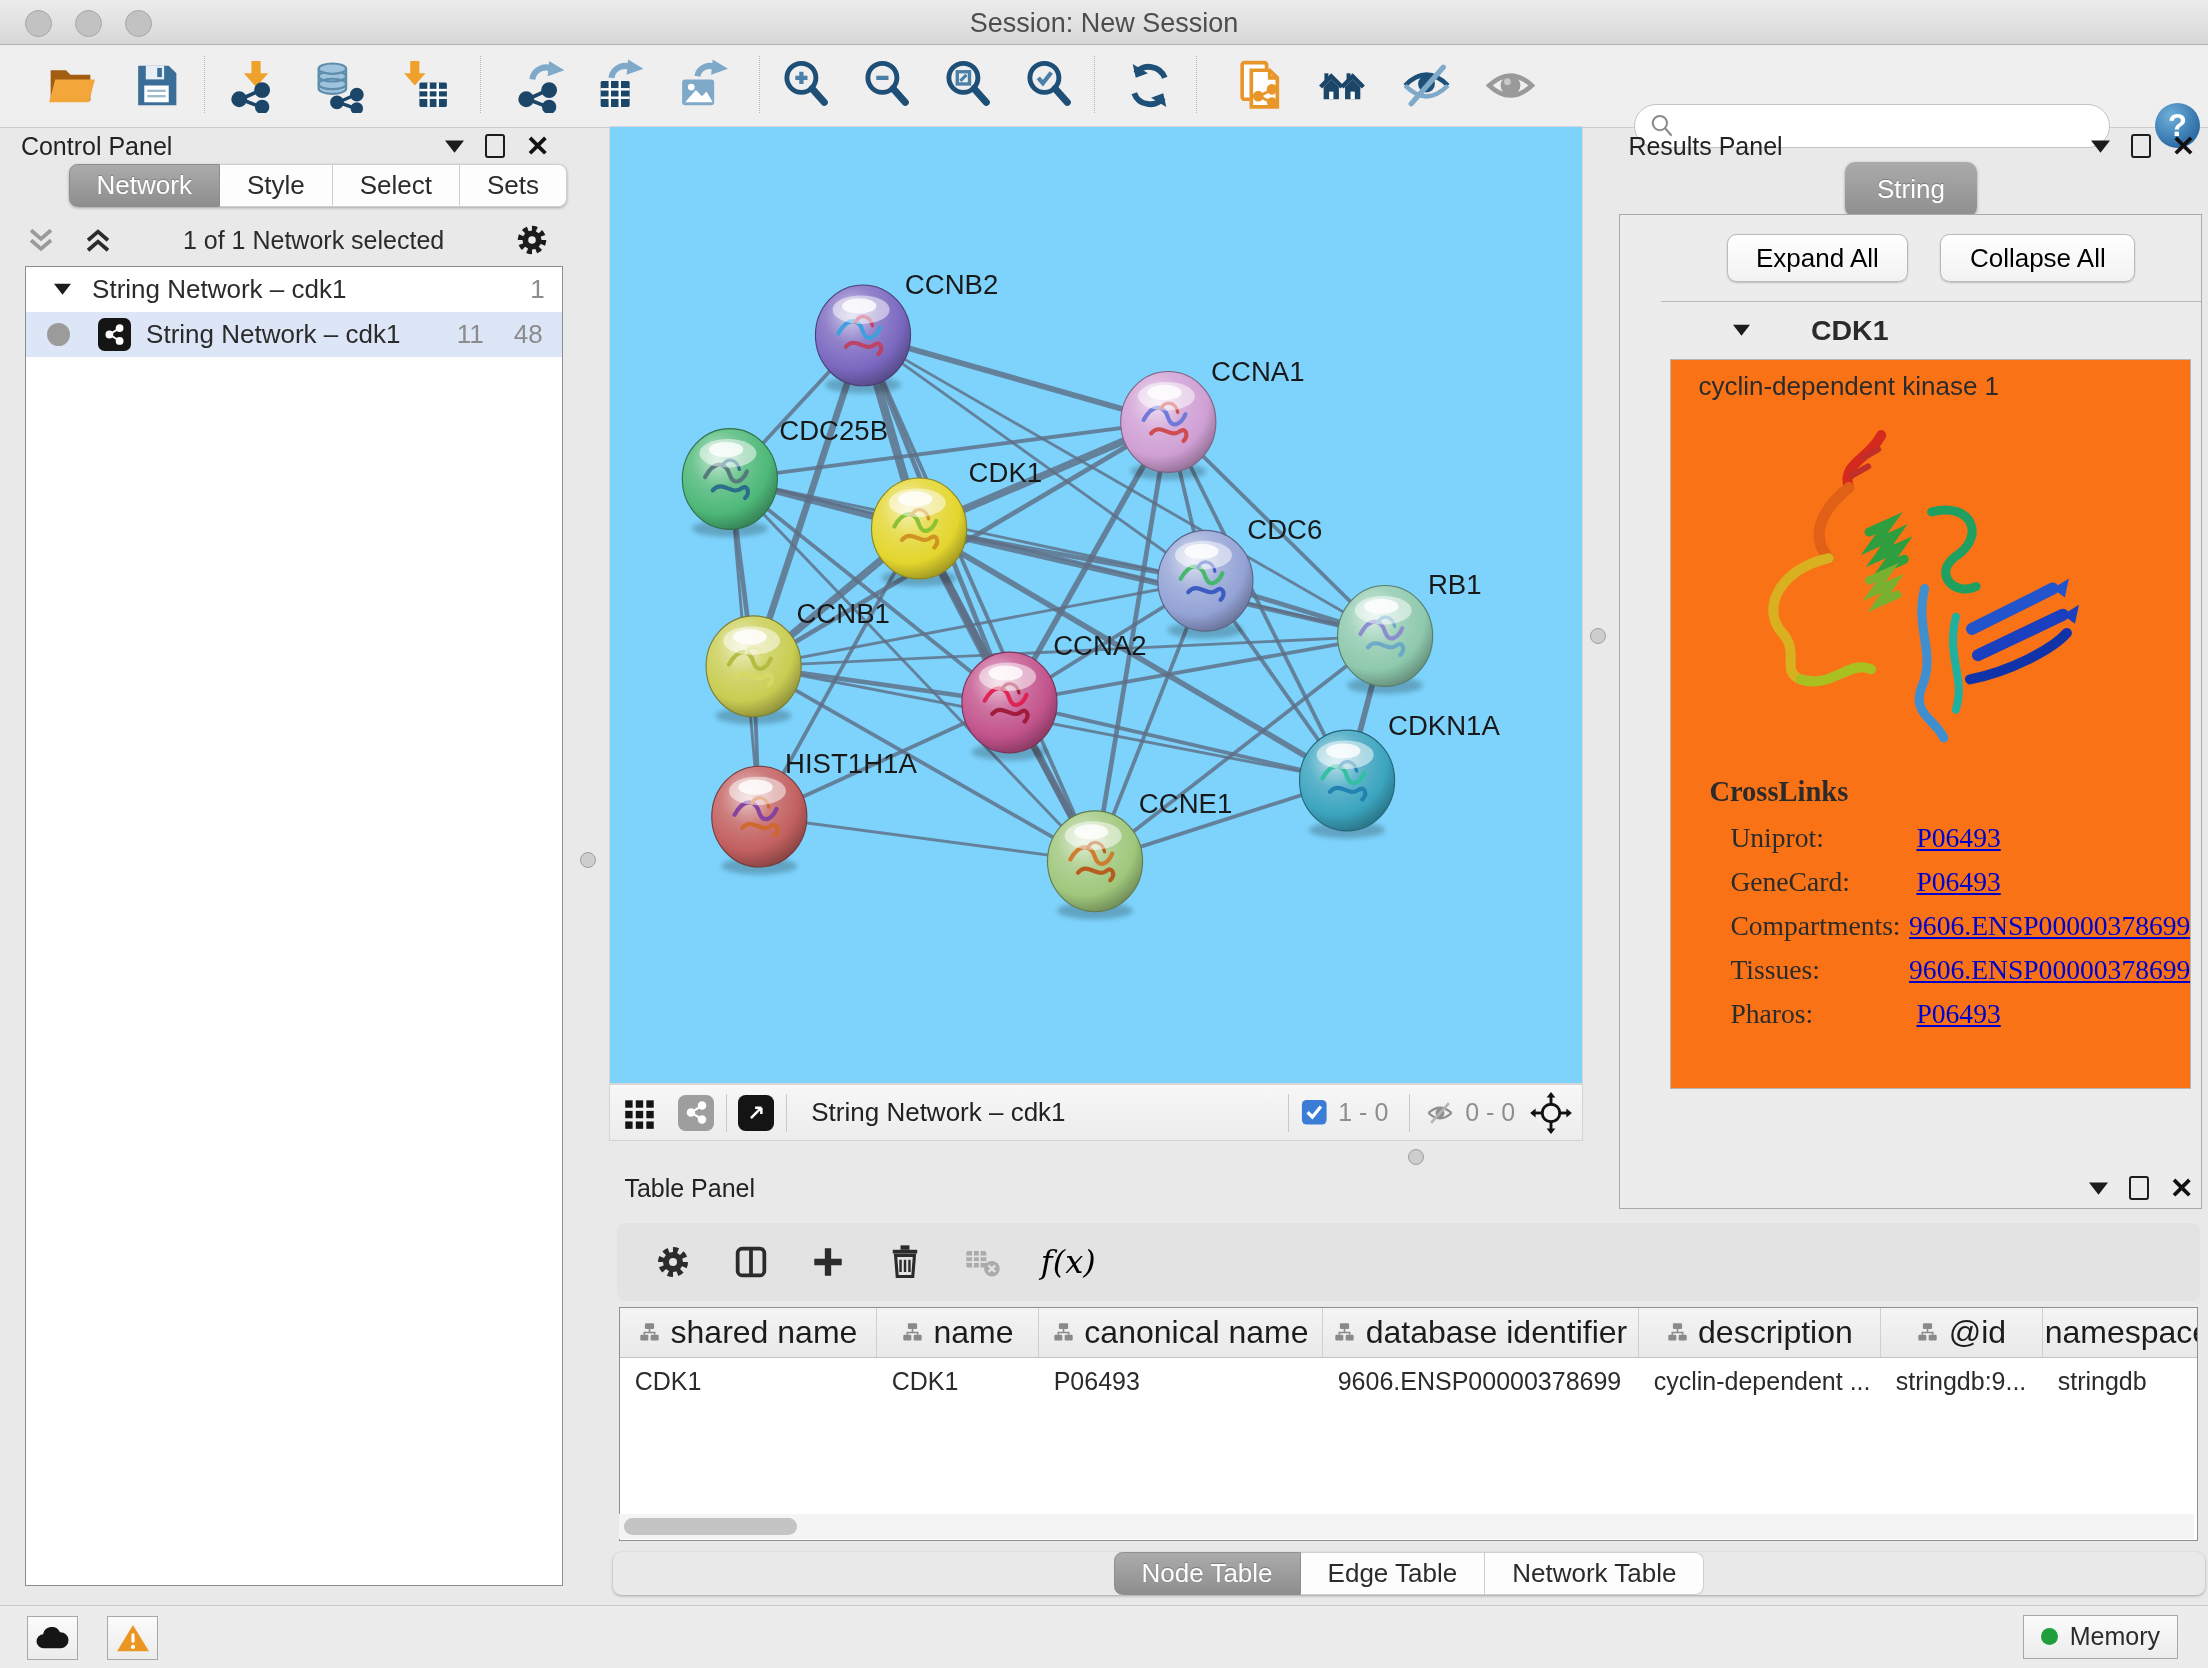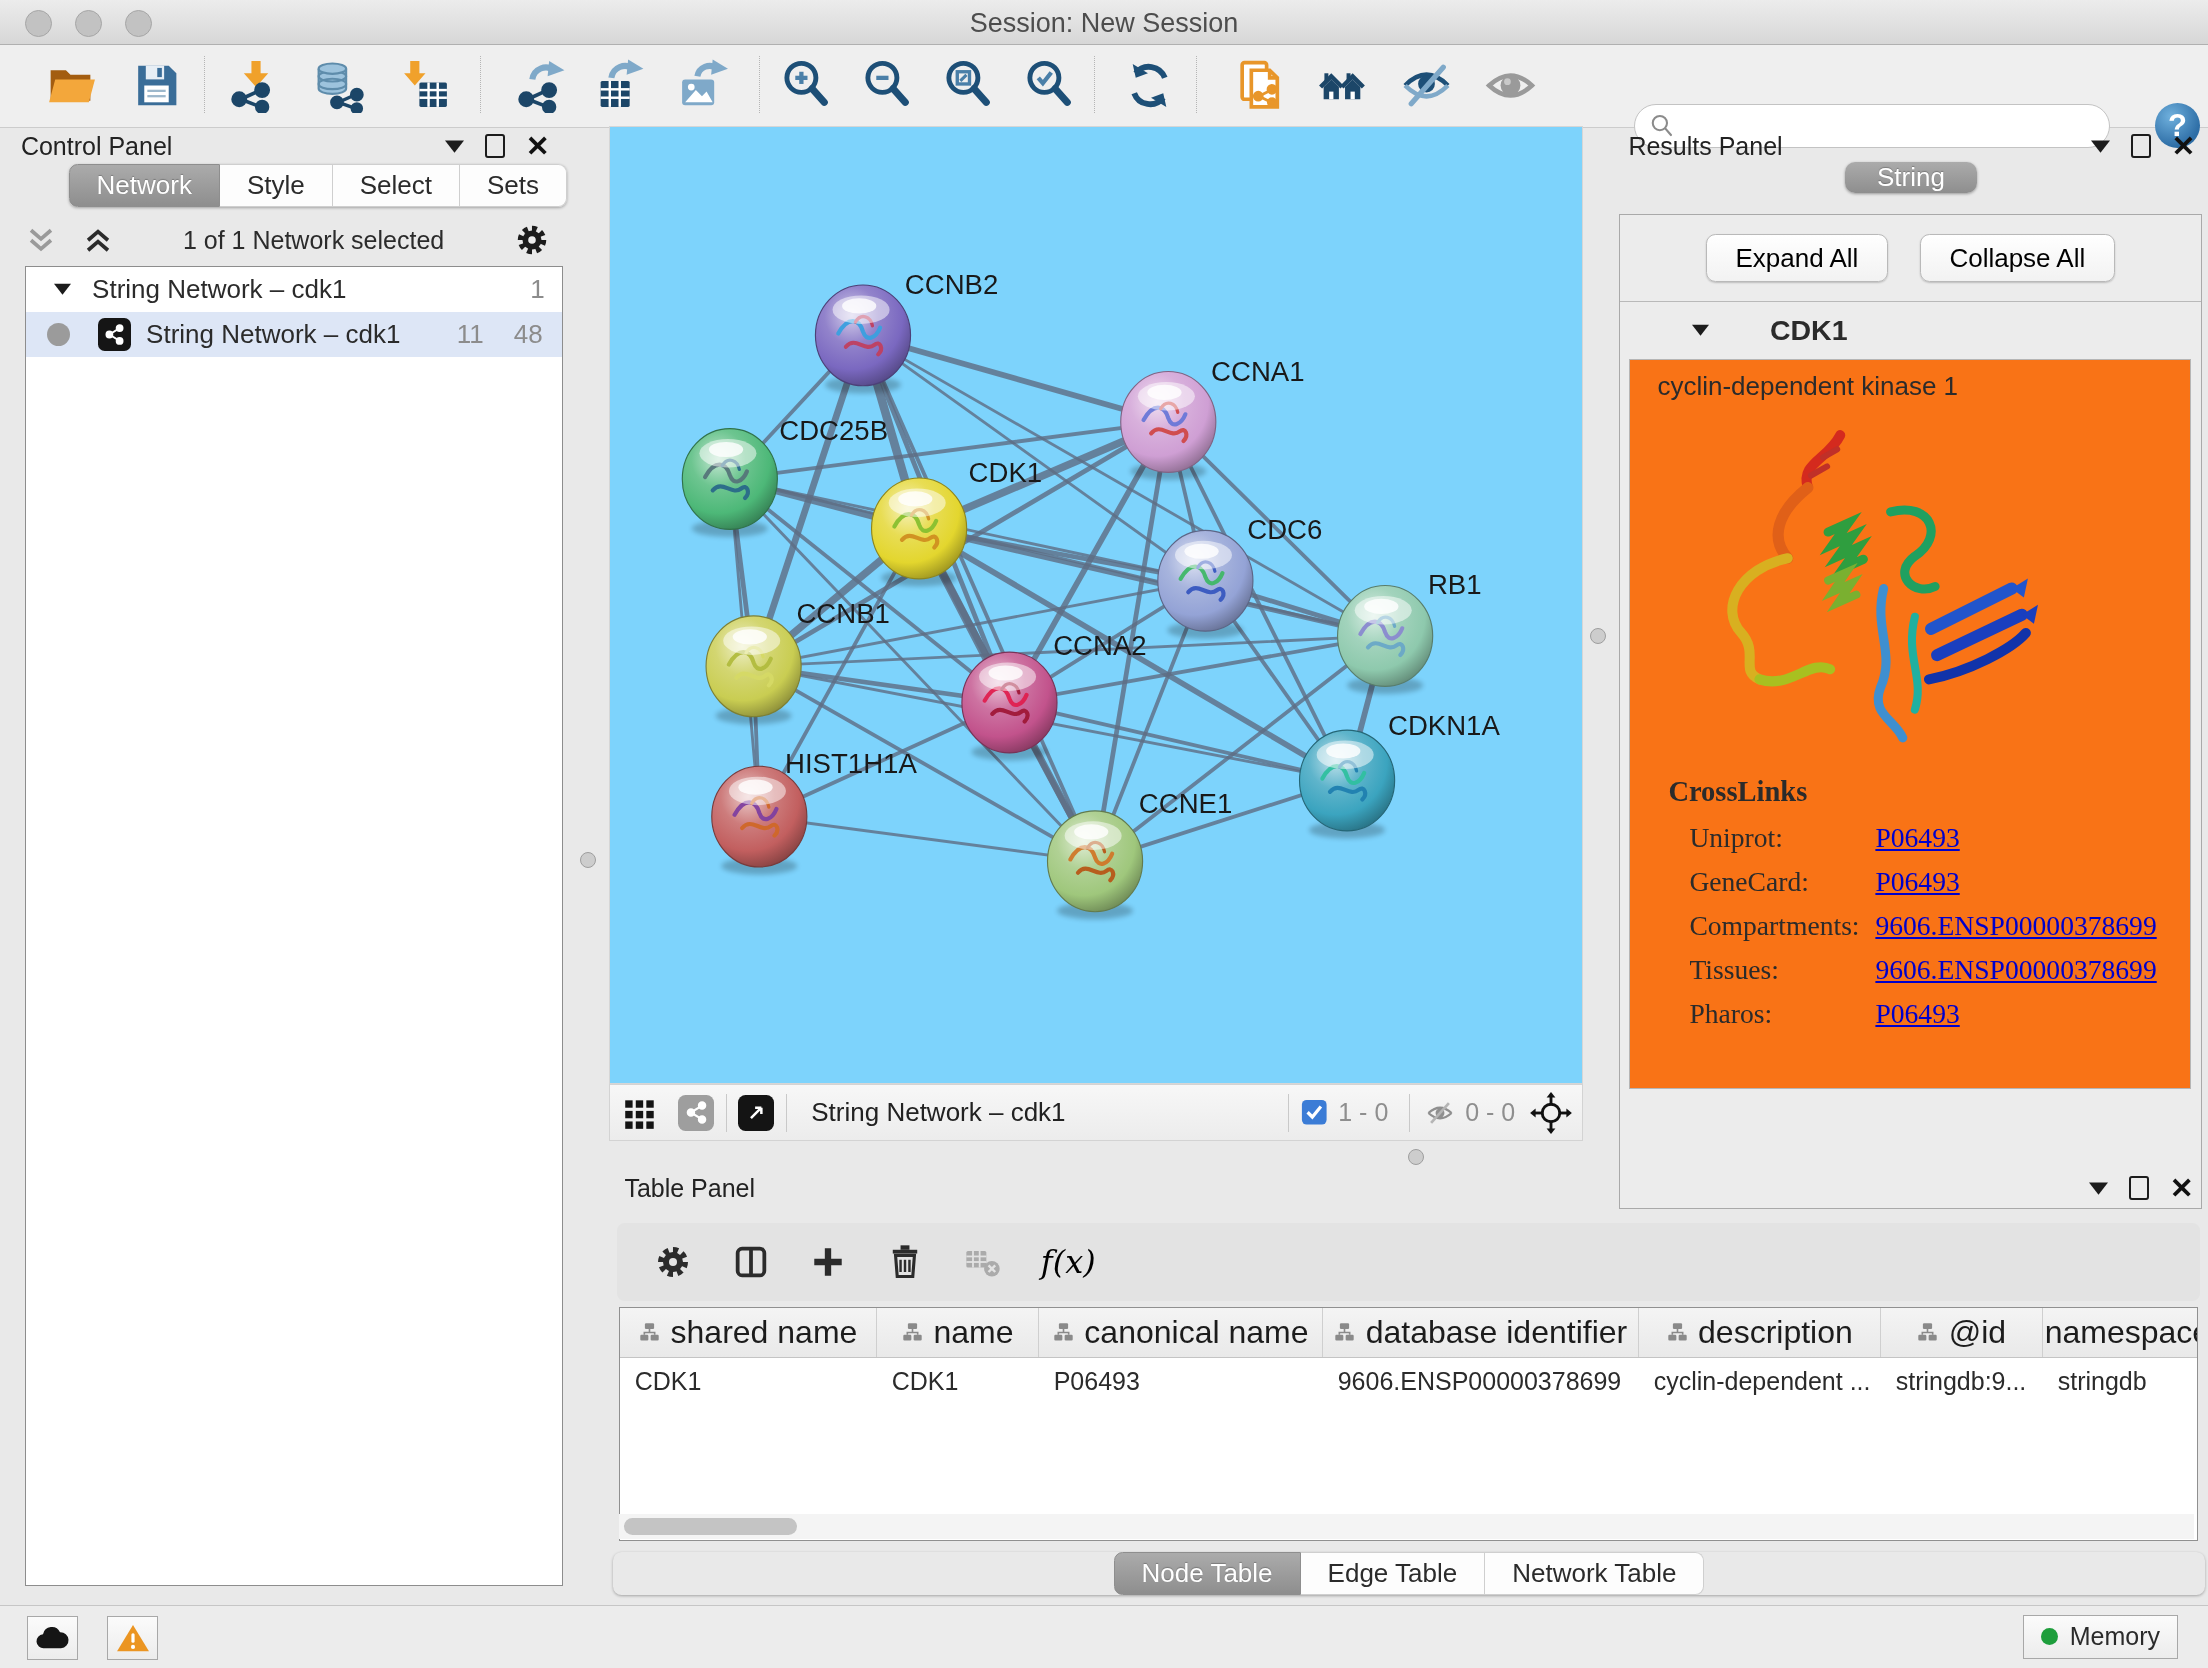--- a/index.html
+++ b/index.html
@@ -58,24 +58,24 @@
     display:flex;align-items:center;font-size:25px;}
   .nsb-sep{width:0;height:38px;border-left:1px solid #c9c9c9;margin:0 11.4px;}
   .gray-badge{width:36px;height:36px;border-radius:7.6px;background:#9e9e9e;display:flex;align-items:center;justify-content:center;}
   .black-badge{width:36px;height:36px;border-radius:7.6px;background:#141414;display:flex;align-items:center;justify-content:center;}
   #net-title{flex:1;margin-left:13.3px;font-size:26px;color:#222;}
   .count-gray{color:#8e8e8e;font-size:25px;}
   
   #results-panel{position:absolute;left:1617px;top:126px;width:588px;height:1046px;}
   #rp-header{position:absolute;left:11.4px;right:9.5px;top:5.7px;display:flex;align-items:center;}
   #rp-tab{position:absolute;left:0;right:0;top:36px;display:flex;justify-content:center;}
-  #rp-tab .tab{padding:0 32px;font-size:26px;background:linear-gradient(#ababab,#8e8e8e);color:#fff;
+  #rp-tab .tab{padding:12px 32px;font-size:26px;background:linear-gradient(#ababab,#8e8e8e);color:#fff;
     border-radius:10px;box-shadow:0 1px 2.9px rgba(0,0,0,.35);text-shadow:0 -1px 1px rgba(0,0,0,.25);}
   #rp-box{position:absolute;left:1.9px;top:88px;width:583px;height:995px;background:#ececec;
-    border:1.9px solid #a9a9a9;box-sizing:border-box;}
+    border:1.9px solid #a9a9a9;box-sizing:border-box;padding-left:41px;}
   #rp-buttons{height:86px;border-bottom:1.9px solid #b9b9b9;display:flex;align-items:center;justify-content:center;gap:32px;}
   .rp-btn{background:linear-gradient(#ffffff,#f2f2f2);border:1px solid #b9b9b9;border-radius:9.5px;
     font-size:26px;padding:7.6px 28.5px;box-shadow:0 1px 1.9px rgba(0,0,0,.2);}
   #gene-header{height:57px;display:flex;align-items:center;font-size:28.5px;font-weight:bold;}
   #gene-card{margin:0 9.5px;border:1px solid #b5b5b5;background:#f97316;height:730px;box-sizing:border-box;overflow:hidden;}
   #gene-desc{font-size:26px;padding:11.4px 0 0 27px;}
   #structure{margin:17px 0 0 44px;}
   .serif{font-family:"Liberation Serif",serif;}
   #crosslinks{padding-left:38px;font-size:27.6px;}
   #crosslinks h3{font-size:28.5px;margin:21px 0 7.6px 0;}

